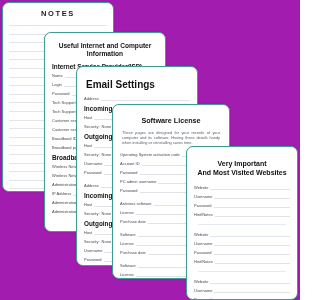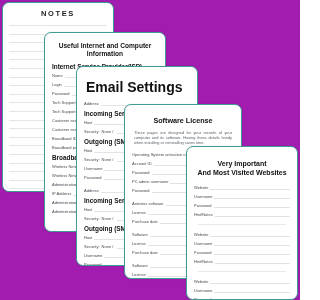--- a/index.html
+++ b/index.html
@@ -44,25 +44,25 @@
   .fld .dots{
     flex:1 1 auto;border-bottom:1px solid #e0e4e8;margin-left:2px;height:4px;
   }
   .fld .mid{
     font-size:4.0px;color:#454b52;white-space:nowrap;margin:0 2px;
   }
 
   
   #card-email{left:76px;top:66px;width:122px;height:200px;z-index:3;}
   .h-email{
-    font-weight:bold;font-size:14px;color:#111;margin:7px 0 6px 2px;
-  }
-
-  
-  #card-license{left:124px;top:104px;width:118px;height:175px;z-index:4;}
+    font-weight:bold;font-size:10px;color:#111;margin:7px 0 6px 2px;
+  }
+
+  
+  #card-license{left:112px;top:104px;width:118px;height:175px;z-index:4;}
   .h-lic{
     text-align:center;font-weight:bold;font-size:7.2px;color:#111;
     margin:6px 0 5px 0;
   }
   .blurb{
     font-size:3.9px;line-height:5.2px;color:#5a6068;text-align:justify;
     margin:0 2px 6px 2px;
   }
 
   

